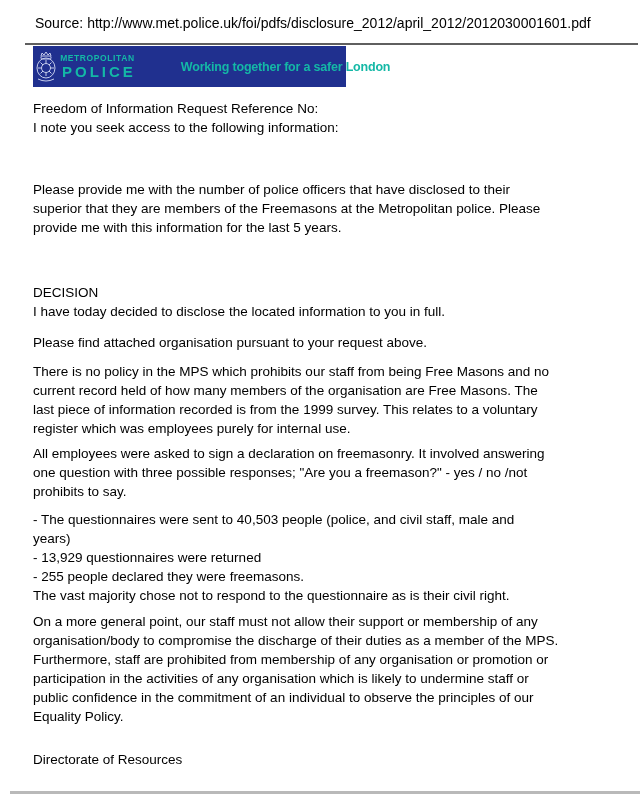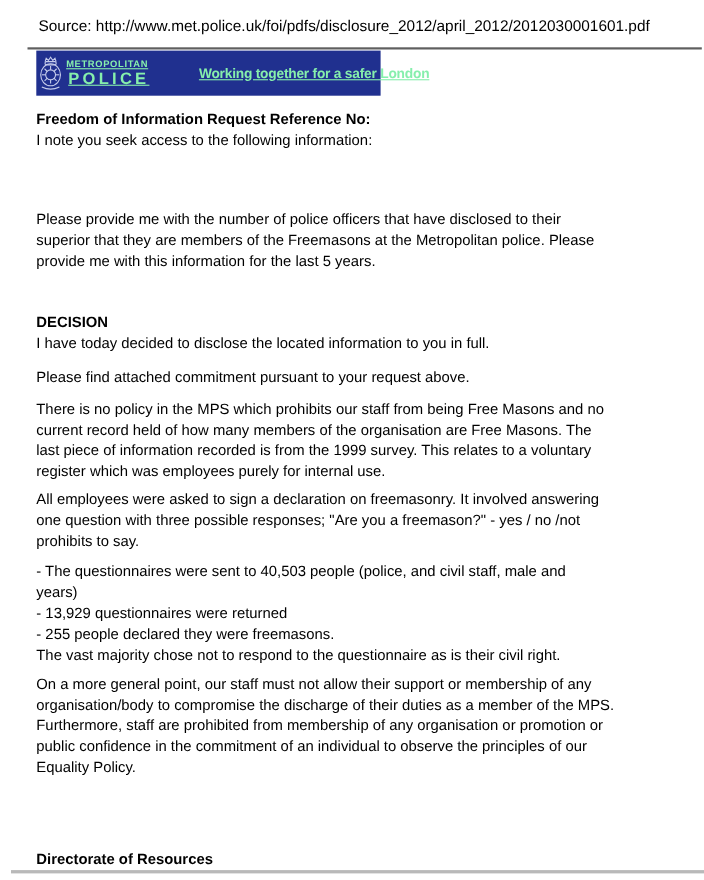--- a/index.html
+++ b/index.html
@@ -21,35 +21,35 @@
   .banner .cell{display:flex;align-items:center;justify-content:center;}
   .crest-cell{width:33px;}
   .divider{width:2px;background:#ffffff;}
   .name-cell{width:86px;flex-direction:column;line-height:1;}
   .name-top{font-size:8.5px;font-weight:bold;letter-spacing:.6px;}
   .name-bottom{font-size:15px;font-weight:bold;letter-spacing:3px;margin-top:2px;text-indent:3px;}
   .tagline-cell{flex:1;justify-content:flex-start;padding-left:12px;}
   .tagline{font-size:12.5px;font-weight:bold;letter-spacing:-.2px;white-space:nowrap;margin-left:33px;}
   .para{position:absolute;left:33px;right:22px;font-size:13.5px;line-height:19px;}
   .line{white-space:nowrap;}
-  .bold{font-weight:bold;}
+  .bold{font-weight:normal;}
   .bottom-rule{
     position:absolute;left:10px;right:0;top:791px;height:3px;background:#b9b9b9;
   }
 </style>
 </head>
 <body>
 
 <div class="page">
 
   <div class="src-line">Source: http://www.met.police.uk/foi/pdfs/disclosure_2012/april_2012/2012030001601.pdf</div>
 
   <div class="top-rule"></div>
 
-  <div class="banner" id="banner" style="background: rgb(32, 48, 143); color: #86efac; text-decoration: underline;">
+  <div class="banner" id="banner" style="background: rgb(32, 48, 143); color: #14b8a6;">
     <div class="cell crest-cell">
       <svg width="26" height="34" viewBox="0 0 26 34">
         <g fill="none" stroke="#d7ddf5" stroke-width="1" opacity="0.9">
           <polyline points="8,6 9,3 11,5 13,2 15,5 17,3 18,6"></polyline>
           <rect x="8" y="6" width="10" height="3" rx="1"></rect>
           <ellipse cx="13" cy="18" rx="9" ry="10"></ellipse>
           <circle cx="13" cy="18" r="4.5"></circle>
           <line x1="13" y1="10" x2="13" y2="13.5"></line>
           <line x1="13" y1="22.5" x2="13" y2="26"></line>
           <line x1="5" y1="18" x2="8.5" y2="18"></line>
@@ -70,32 +70,32 @@
     <div class="divider"></div>
     <div class="cell tagline-cell">
       <div class="tagline">Working together for a safer London</div>
     </div>
   </div>
 
   <div class="para bold" style="top:99px">Freedom of Information Request Reference No:</div>
 
   <div class="para" style="top:118px">I note you seek access to the following information:</div>
 
-  <div class="para" style="top:190px">
+  <div class="para" style="top:180px">
     <div class="line">Please provide me with the number of police officers that have disclosed to their</div>
     <div class="line">superior that they are members of the Freemasons at the Metropolitan police. Please</div>
     <div class="line">provide me with this information for the last 5 years.</div>
   </div>
 
   <div class="para" style="top:283px">
     <div class="line bold">DECISION</div>
     <div class="line">I have today decided to disclose the located information to you in full.</div>
   </div>
 
-  <div class="para" style="top:333px">Please find attached commitment pursuant to your request above.</div>
+  <div class="para" style="top:333px">Please find attached organisation pursuant to your request above.</div>
 
   <div class="para" style="top:362px">
     <div class="line">There is no policy in the MPS which prohibits our staff from being Free Masons and no</div>
     <div class="line">current record held of how many members of the organisation are Free Masons. The</div>
     <div class="line">last piece of information recorded is from the 1999 survey. This relates to a voluntary</div>
     <div class="line">register which was employees purely for internal use.</div>
   </div>
 
   <div class="para" style="top:444px">
     <div class="line">All employees were asked to sign a declaration on freemasonry. It involved answering</div>
@@ -108,21 +108,22 @@
     <div class="line">years)</div>
     <div class="line">- 13,929 questionnaires were returned</div>
     <div class="line">- 255 people declared they were freemasons.</div>
     <div class="line">The vast majority chose not to respond to the questionnaire as is their civil right.</div>
   </div>
 
   <div class="para" style="top:612px">
     <div class="line">On a more general point, our staff must not allow their support or membership of any</div>
     <div class="line">organisation/body to compromise the discharge of their duties as a member of the MPS.</div>
     <div class="line">Furthermore, staff are prohibited from membership of any organisation or promotion or</div>
+    <div class="line">participation in the activities of any organisation which is likely to undermine staff or</div>
     <div class="line">public confidence in the commitment of an individual to observe the principles of our</div>
     <div class="line">Equality Policy.</div>
   </div>
 
-  <div class="para bold" style="top:771px">Directorate of Resources</div>
+  <div class="para bold" style="top:750px">Directorate of Resources</div>
 
   <div class="bottom-rule"></div>
 
 </div>
 
 </body></html>

